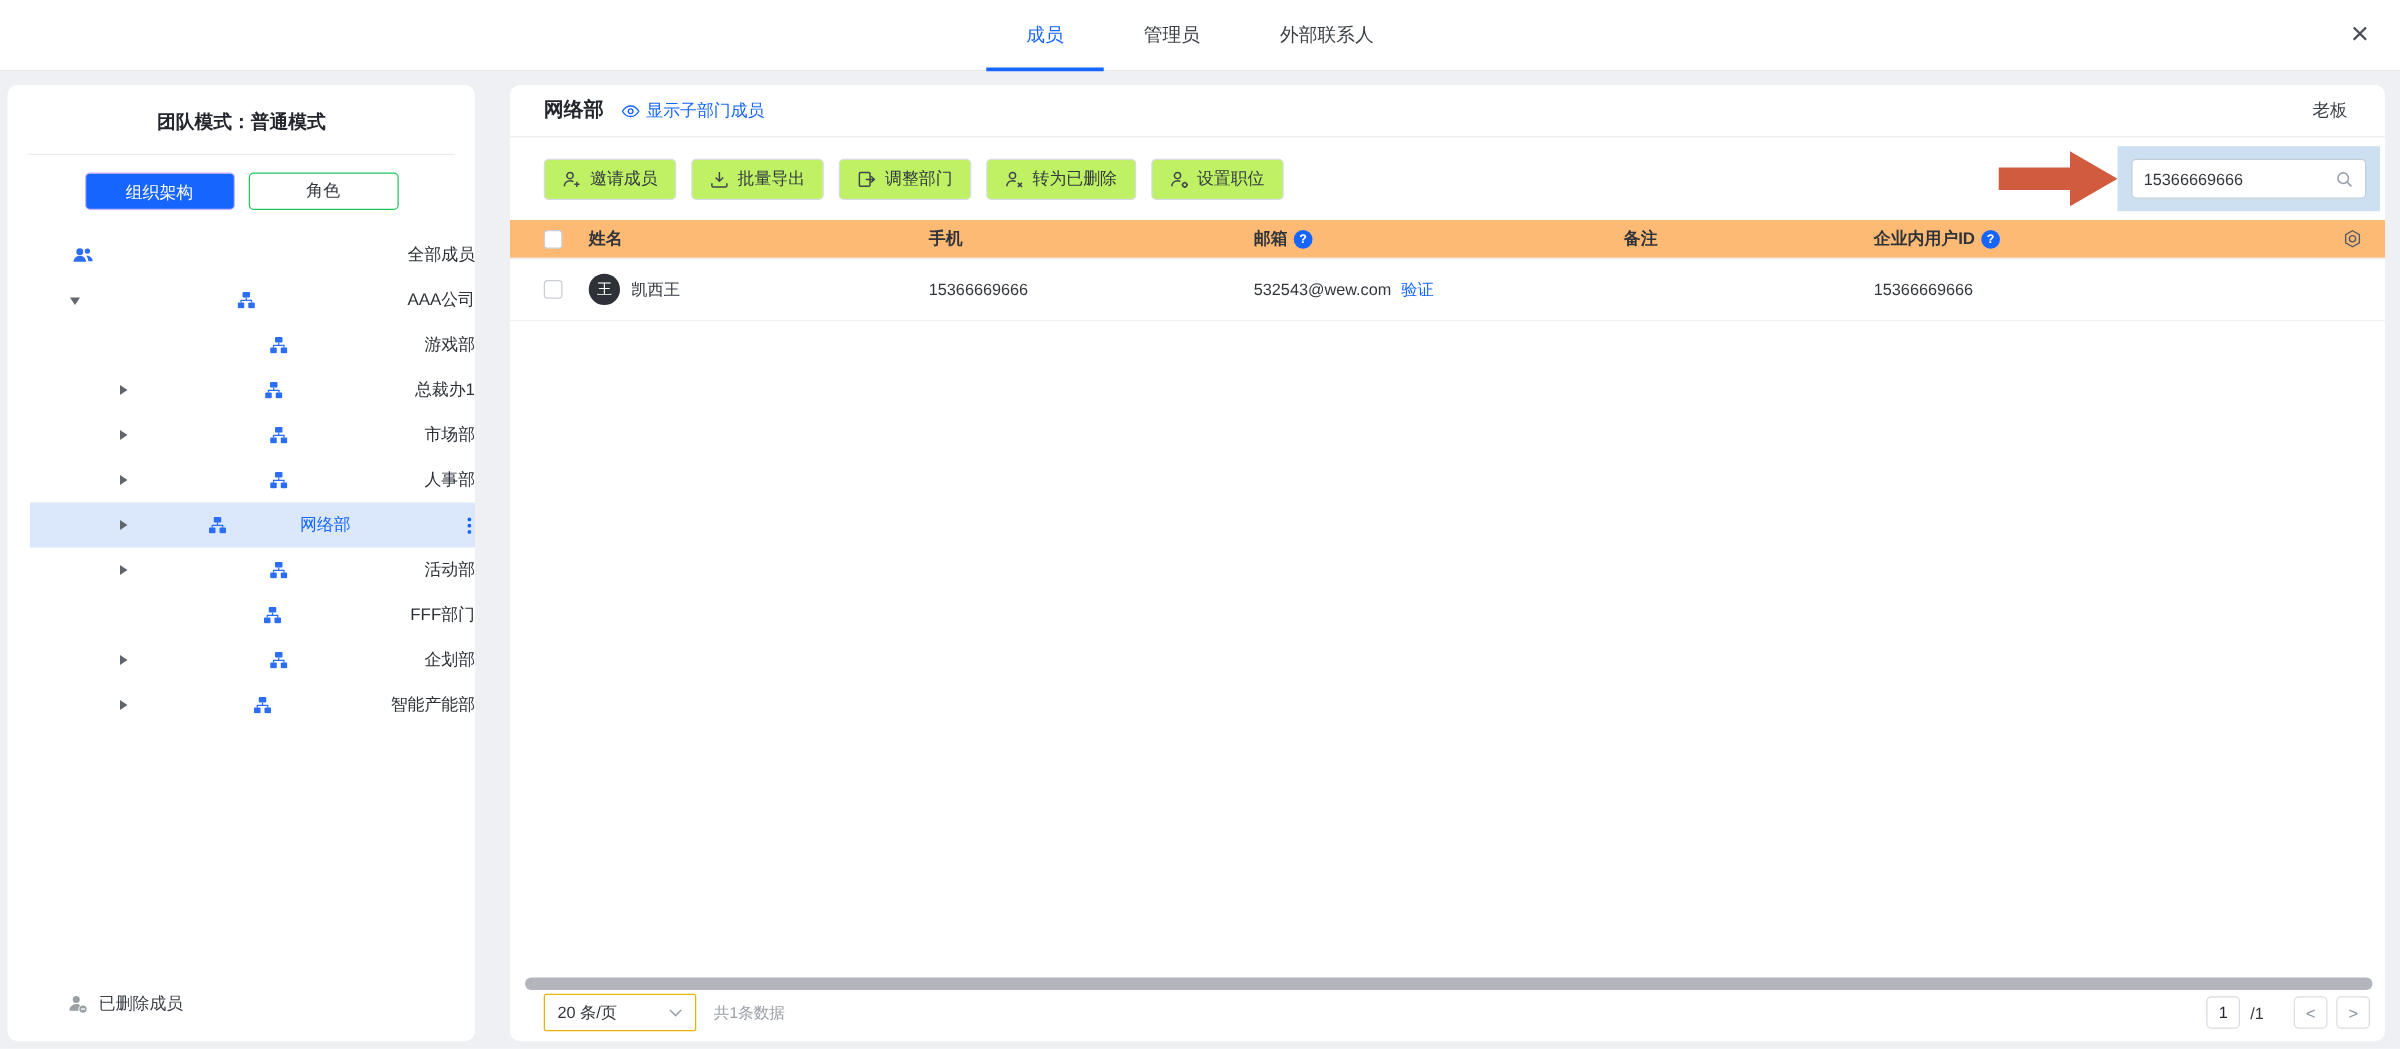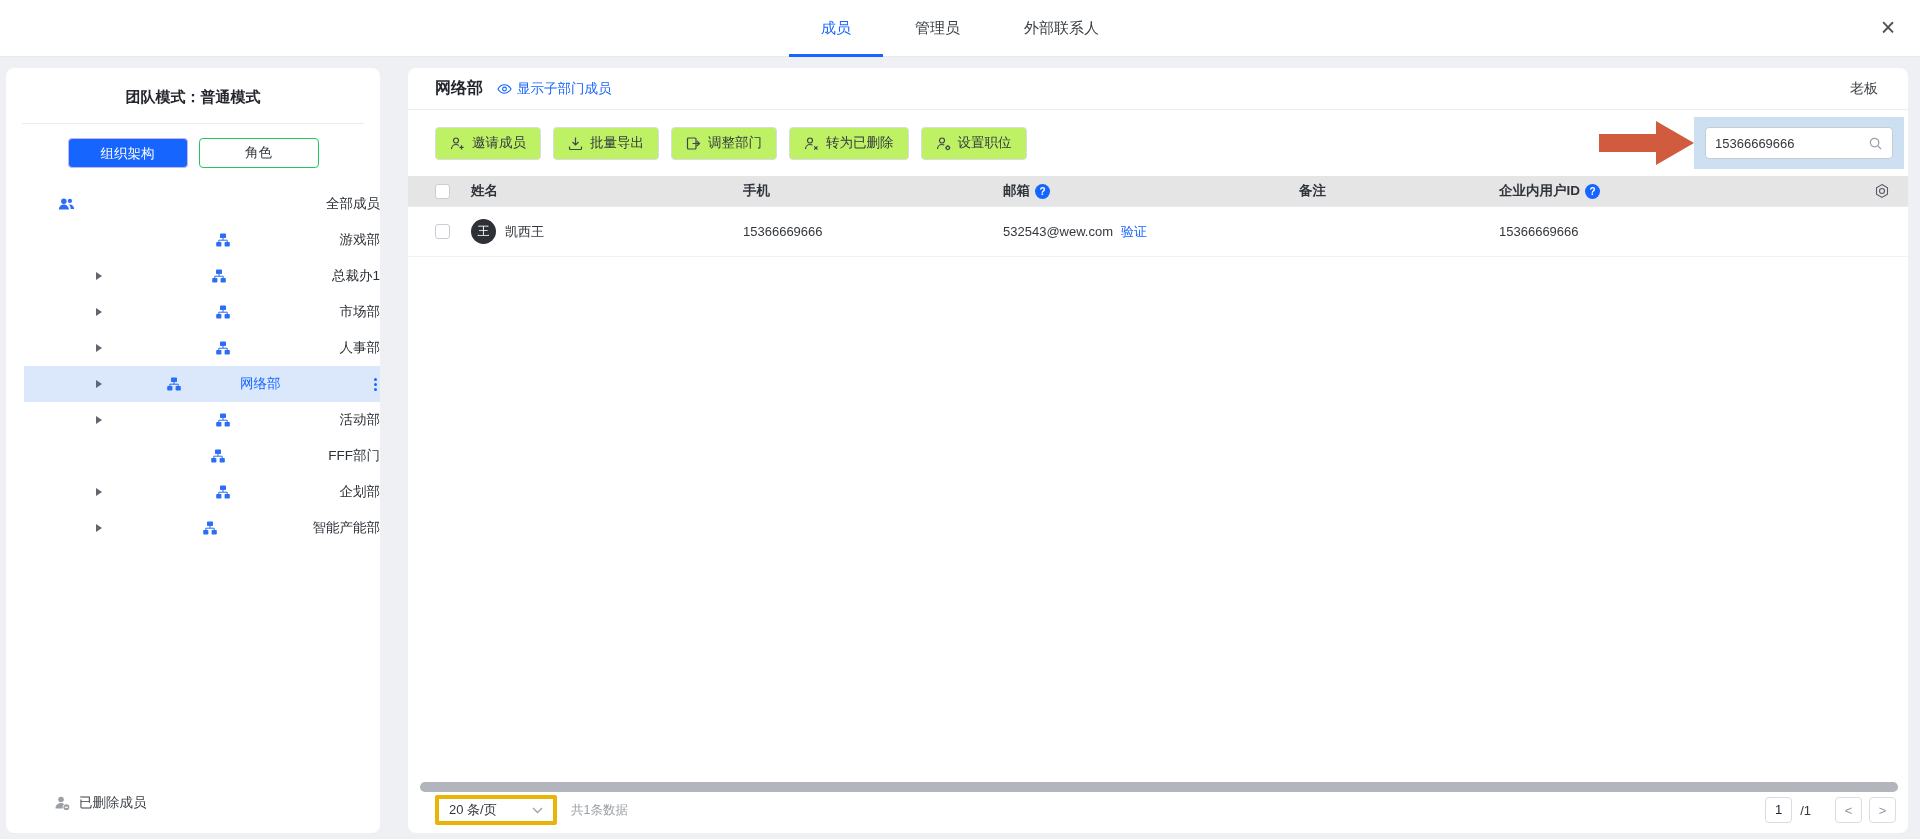--- a/index.html
+++ b/index.html
@@ -61,35 +61,35 @@
 
   .search-highlight { position:absolute; right:4px; top:7px; width:210px; height:52px; background:#cce0f1; display:flex; align-items:center; justify-content:center; }
   .search-box { width:188px; height:32px; background:#fff; border:1px solid #c3cdd6; border-radius:4px; display:flex; align-items:center; padding:0 9px; }
   .search-box input { border:none; outline:none; flex:1; min-width:0; font-size:13px; color:#33373d; background:transparent; font-family:inherit; }
   .annot-arrow { position:absolute; right:214px; top:11px; width:95px; height:44px; display:flex; align-items:center; }
   .annot-arrow .shaft { width:57px; height:18px; background:#d15b3f; }
   .annot-arrow .head { width:0; height:0; border-left:38px solid #d15b3f; border-top:22px solid transparent; border-bottom:22px solid transparent; }
 
   
   .grid { display:grid; grid-template-columns:36px 272px 260px 296px 200px 330px 1fr 36px; align-items:center; padding:0 18px 0 27px; }
-  .grid-header { height:31px; background:#e5e5e5; border-bottom:1px solid #e9ebee; font-size:13.5px; font-weight:bold; color:#2f333a; }
+  .grid-header { height:31px; background:#fdba74; border-bottom:1px solid #e9ebee; font-size:13.5px; font-weight:bold; color:#2f333a; }
   .grid-row { height:50px; background:#fff; border-bottom:1px solid #f0f1f3; font-size:13px; color:#33373d; }
   .hcell { display:flex; align-items:center; gap:5px; }
   .cb { width:15px; height:15px; border:1px solid #c9ced4; border-radius:3px; background:#fff; cursor:pointer; }
   .qicon { width:15px; height:15px; border-radius:50%; background:#1765ff; color:#fff; font-size:10px; font-weight:bold; display:inline-flex; align-items:center; justify-content:center; cursor:pointer; }
   .name-cell { display:flex; align-items:center; }
   .avatar { width:25px; height:25px; border-radius:50%; background:#2e3138; color:#fff; font-size:12px; display:flex; align-items:center; justify-content:center; margin-right:9px; flex:0 0 25px; }
   .email-cell { display:flex; align-items:center; gap:8px; }
   .verify-link { color:#1765ff; cursor:pointer; }
   .gear-cell { display:flex; justify-content:flex-end; cursor:pointer; }
 
   
   .hscrollbar { position:absolute; left:12px; right:10px; bottom:41px; height:10px; border-radius:5px; background:#b2b6bc; cursor:pointer; }
   .pager-bar { position:absolute; left:27px; right:12px; bottom:8px; height:30px; display:flex; align-items:center; }
-  .page-size { width:122px; height:30px; border:4px solid #eab308; border-radius:2px; display:flex; align-items:center; padding:0 10px; font-size:13px; color:#33373d; cursor:pointer; background:#fff; }
+  .page-size { width:122px; height:30px; border:1px solid #eab308; border-radius:2px; display:flex; align-items:center; padding:0 10px; font-size:13px; color:#33373d; cursor:pointer; background:#fff; }
   .page-size .chev { margin-left:auto; }
   .total-text { margin-left:14px; font-size:12.5px; color:#9aa0a8; }
   .pager-right { margin-left:auto; display:flex; align-items:center; }
   .page-box { width:27px; height:26px; border:1px solid #d8dbe0; border-radius:4px; text-align:center; line-height:24px; font-size:13px; color:#23262d; background:#fff; }
   .of-pages { margin:0 0 0 8px; font-size:13px; color:#33373d; }
   .nav-btn { width:27px; height:26px; border:1px solid #dadde2; border-radius:4px; background:#fff; color:#8b96a5; font-size:13px; display:flex; align-items:center; justify-content:center; cursor:pointer; }
   .nav-btn.prev { margin-left:24px; }
   .nav-btn.next { margin-left:7px; }
 </style>
 </head>
@@ -124,20 +124,34 @@
         <svg viewBox="0 0 16 16" width="17" height="17" fill="#2b6df5">
             <circle cx="5.5" cy="5" r="2.6"></circle>
             <path d="M.8 12.6c0-2.6 2.1-4.6 4.7-4.6s4.7 2 4.7 4.6z"></path>
             <circle cx="11.2" cy="4.6" r="2"></circle>
             <path d="M11 8.1c2.3 0 4.2 1.8 4.2 4.1h-3.3c0-1.5-.5-2.9-1.5-3.9.2-.1.4-.2.6-.2z"></path>
           </svg>
       </span>
       <span>全部成员</span>
     </div>
 
+    <div class="tree-row pl-co">
+      <span class="caret down"></span>
+      <span class="t-icon">
+        <svg viewBox="0 0 14 14" width="14" height="14">
+            <g fill="#2b6df5">
+              <rect x="4" y="0.5" width="6" height="4.5" rx="0.8"></rect>
+              <rect x="0.2" y="9" width="5.2" height="4.5" rx="0.8"></rect>
+              <rect x="8.6" y="9" width="5.2" height="4.5" rx="0.8"></rect>
+            </g>
+            <path d="M7 5v2.2M2.8 9V7.2h8.4V9" stroke="#2b6df5" stroke-width="1" fill="none"></path>
+          </svg>
+      </span>
+      <span>AAA公司</span>
+    </div>
 
     <div class="tree-row pl-child">
       <span class="caret none"></span>
       <span class="t-icon">
         <svg viewBox="0 0 14 14" width="14" height="14">
             <g fill="#2b6df5">
               <rect x="4" y="0.5" width="6" height="4.5" rx="0.8"></rect>
               <rect x="0.2" y="9" width="5.2" height="4.5" rx="0.8"></rect>
               <rect x="8.6" y="9" width="5.2" height="4.5" rx="0.8"></rect>
             </g>

